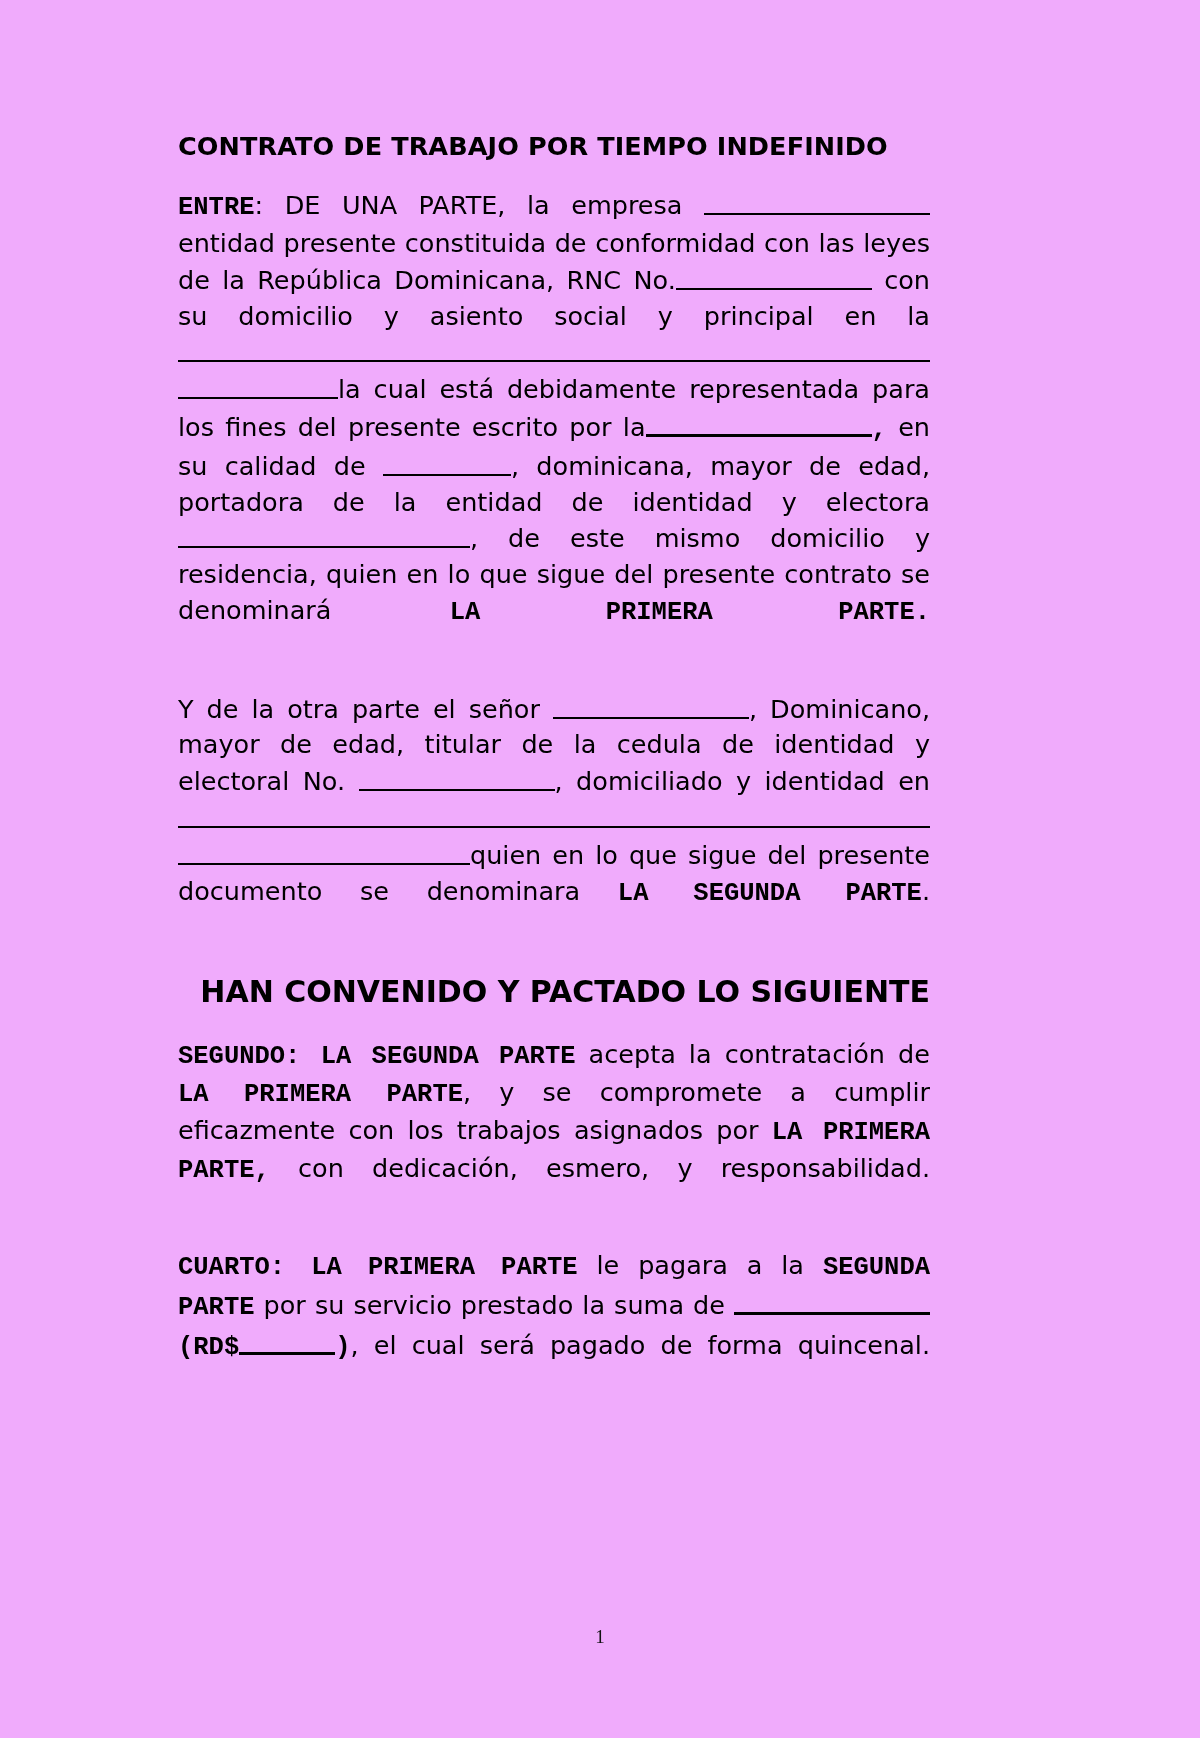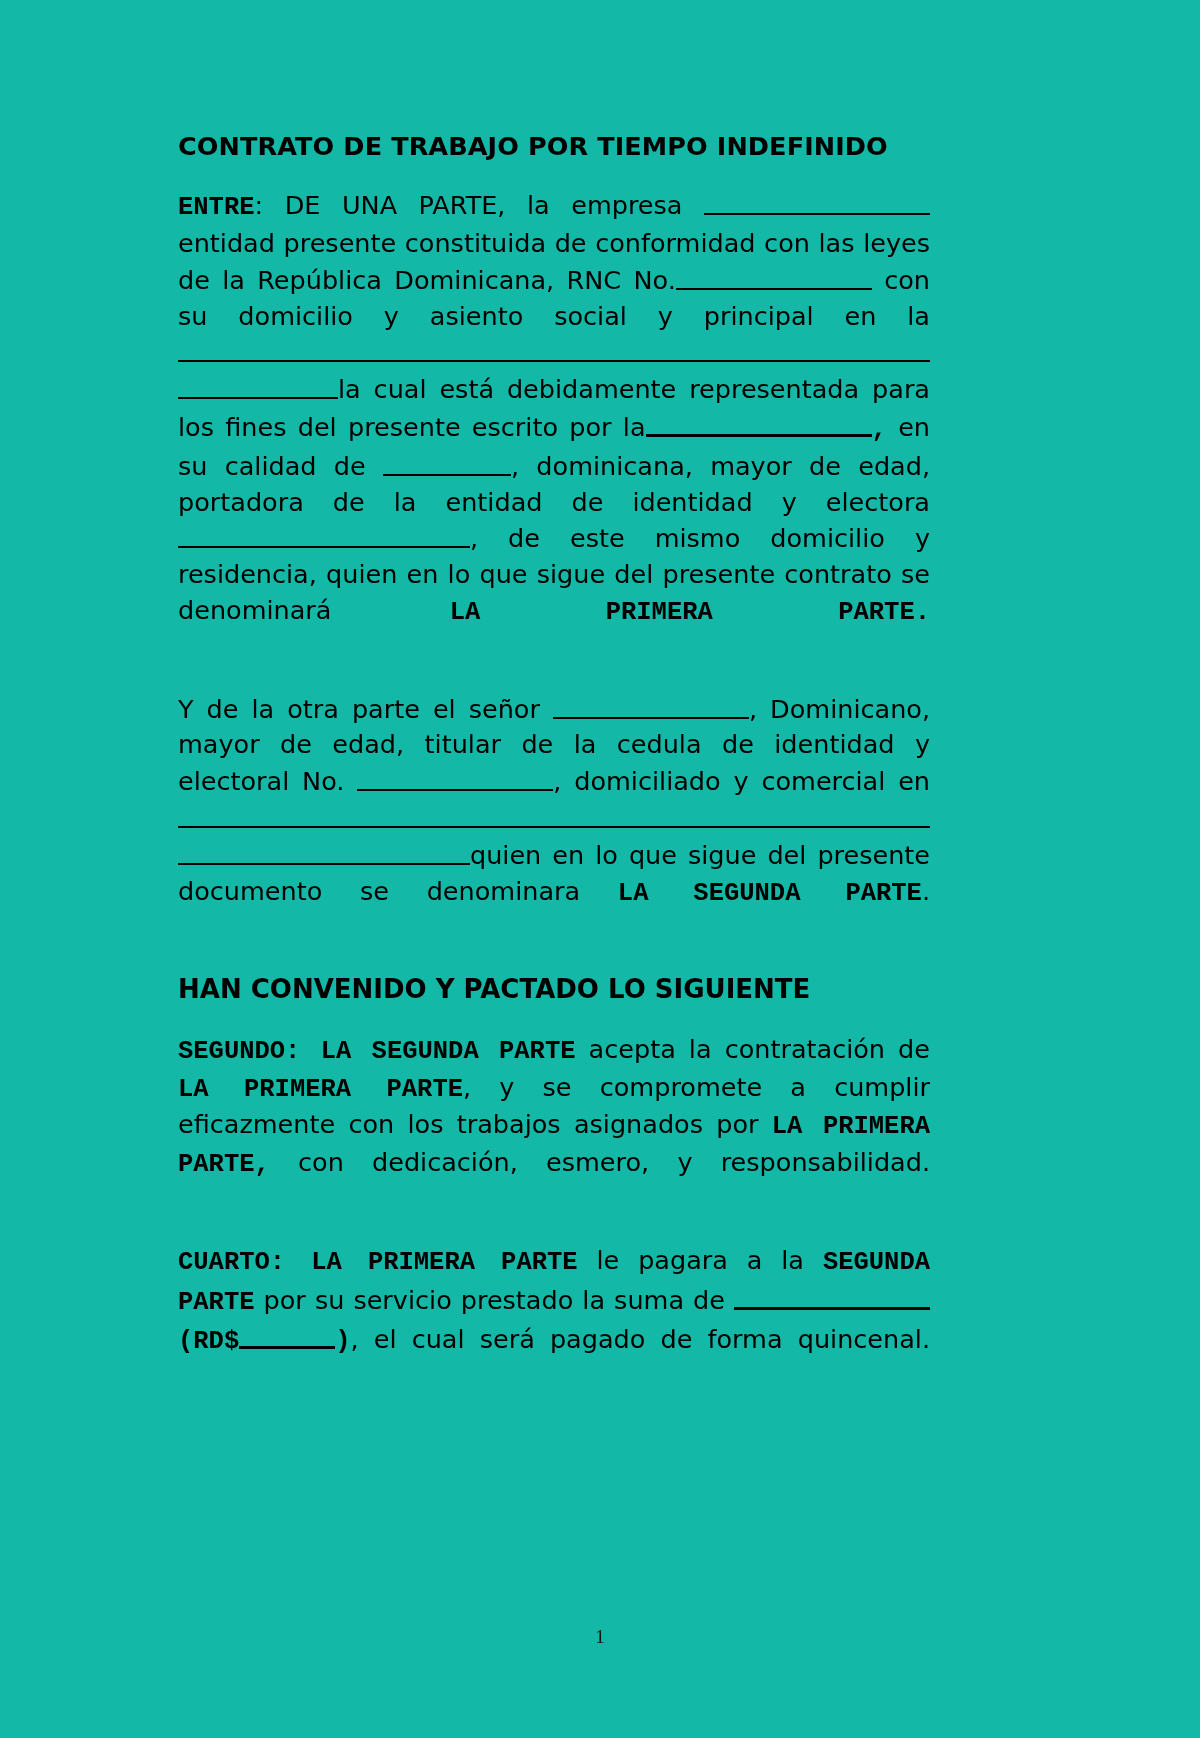--- a/index.html
+++ b/index.html
@@ -11,21 +11,21 @@
     width: 1200px;
     height: 1738px;
     font-family: "DejaVu Sans", sans-serif;
     color: #000000;
     -webkit-font-smoothing: none;
   }
   .page {
     position: relative;
     width: 1200px;
     height: 1738px;
-    background: #14b8a6;
+    background: #f0abfc;
     box-sizing: border-box;
   }
   .content {
     position: absolute;
     left: 178px;
     top: 130px;
     width: 752px;
   }
   .doc-title {
     font-weight: bold;
@@ -47,23 +47,23 @@
     margin-bottom: 0;
   }
   
   p.forcejust::after {
     content: "";
     display: inline-block;
     width: 100%;
   }
   .center-head {
     font-weight: bold;
-    font-size: 26px;
+    font-size: 30px;
     line-height: 1.405;
-    text-align: left;
+    text-align: right;
     margin: 0 0 24px 0;
   }
   b, .b { font-weight: bold; font-family: Liberation Mono, monospace; }
 
   
   .blank {
     display: inline-block;
     border-bottom: 2.5px solid #000;
     vertical-align: baseline;
     height: 1.02em;
@@ -106,21 +106,21 @@
       <span class="blank w-full"></span><span class="blank w-lg"></span><span>la cual está debidamente representada para los fines del presente escrito por la</span><span class="blank bold w-xxl"></span><b>,</b>
       <span>en su calidad de</span>
       <span class="blank w-md"></span><span>, dominicana, mayor de edad, portadora de la entidad de identidad y electora</span>
       <span class="blank w-wide"></span><span>, de este mismo domicilio y residencia, quien en  lo que sigue del presente contrato se denominará</span>
       <b>LA PRIMERA PARTE.</b>
     </p>
 
     <p class="para forcejust">
       <span>Y de la otra parte el señor</span>
       <span class="blank w-xl"></span><span>, Dominicano, mayor de edad, titular de la cedula de identidad y electoral No.</span>
-      <span class="blank w-xl"></span><span>, domiciliado y comercial en</span>
+      <span class="blank w-xl"></span><span>, domiciliado y identidad en</span>
       <span class="blank w-full"></span><span class="blank w-wide"></span><span>quien</span>
       <span>en lo que sigue del presente documento  se denominara</span>
       <b>LA SEGUNDA PARTE</b><span>.</span>
     </p>
 
     <div class="center-head">HAN CONVENIDO Y PACTADO LO SIGUIENTE</div>
 
 
     <p class="para forcejust">
       <b>SEGUNDO: LA SEGUNDA PARTE</b>

